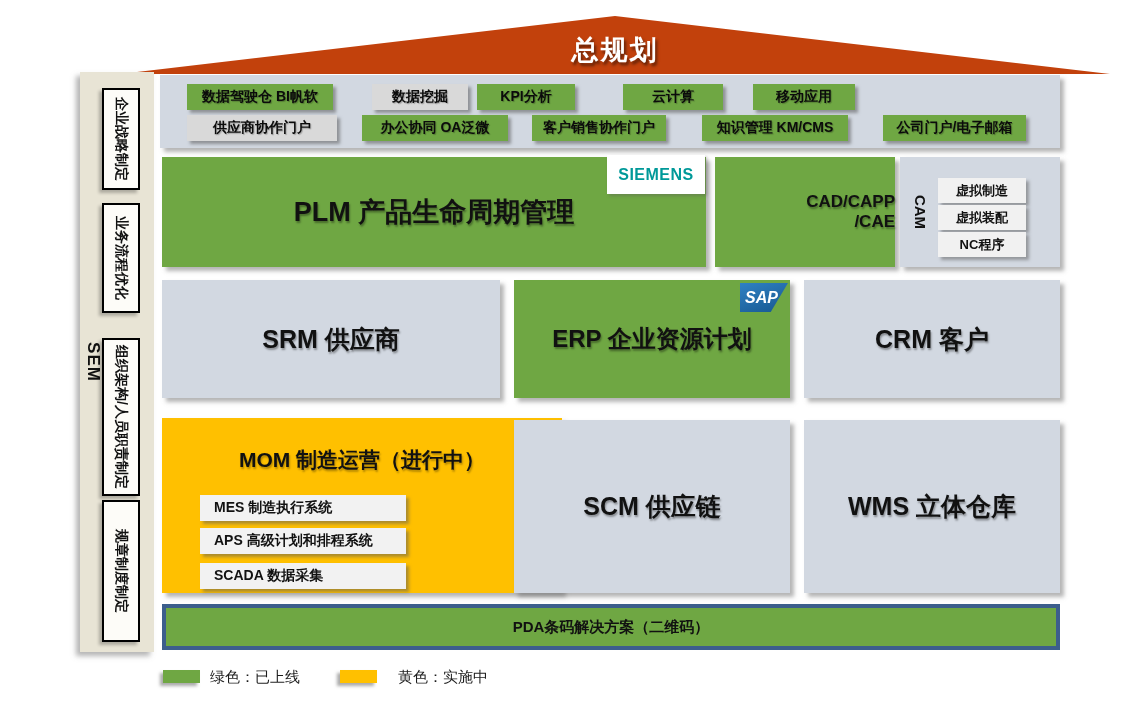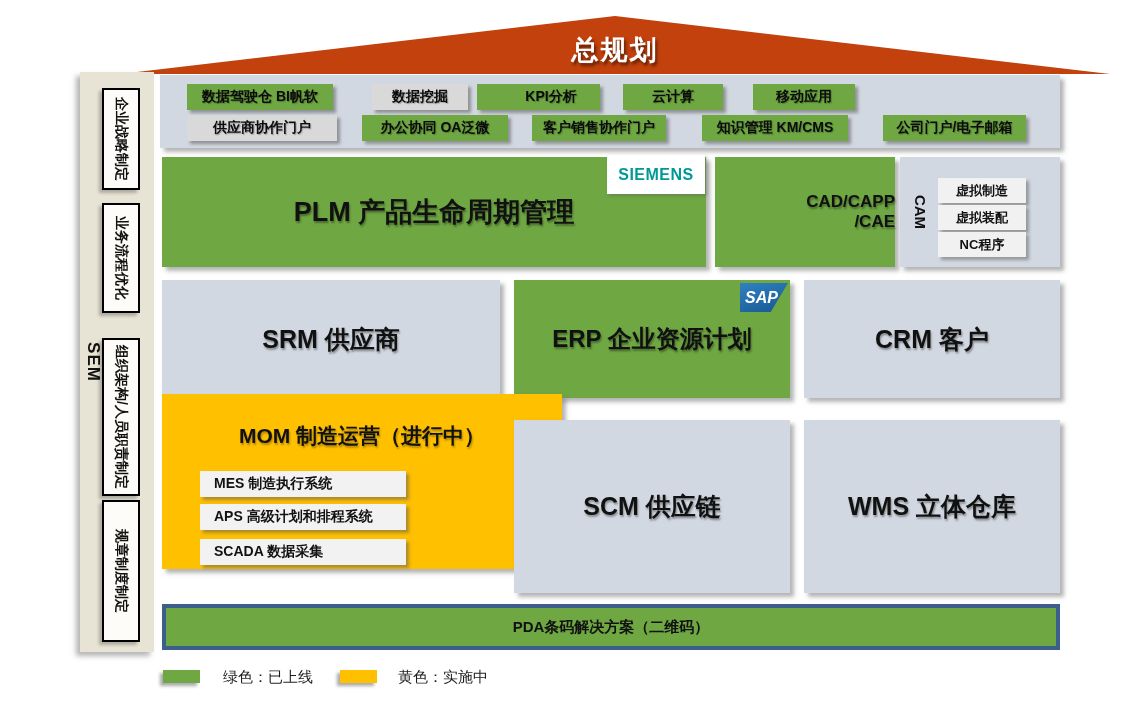--- a/index.html
+++ b/index.html
@@ -116,21 +116,21 @@
       <span class="vtext">组织架构/人员职责制定</span>
     </div>
     <div class="side-item" style="top:428px;height:142px;">
       <span class="vtext">规章制度制定</span>
     </div>
   </div>
 
   <div class="panel" style="left:160px;top:75px;width:900px;height:73px;">
     <div class="chip green" style="left:27px;top:9px;width:146px;">数据驾驶仓 BI帆软</div>
     <div class="chip graychip" style="left:212px;top:9px;width:96px;">数据挖掘</div>
-    <div class="chip green" style="left:317px;top:9px;width:98px;padding-left:25px;">KPI分析</div>
+    <div class="chip green" style="left:317px;top:9px;width:98px;">KPI分析</div>
     <div class="chip green" style="left:463px;top:9px;width:100px;">云计算</div>
     <div class="chip green" style="left:593px;top:9px;width:102px;">移动应用</div>
 
     <div class="chip graychip" style="left:27px;top:40px;width:150px;">供应商协作门户</div>
     <div class="chip green" style="left:202px;top:40px;width:146px;">办公协同 OA泛微</div>
     <div class="chip green" style="left:542px;top:40px;width:146px;">知识管理 KM/CMS</div>
     <div class="chip green" style="left:372px;top:40px;width:134px;">客户销售协作门户</div>
     <div class="chip green" style="left:723px;top:40px;width:143px;">公司门户/电子邮箱</div>
   </div>
 
@@ -155,35 +155,35 @@
     <span class="t">SRM 供应商</span>
   </div>
   <div class="bigbox green" style="left:514px;top:280px;width:276px;height:118px;font-size:24px;">
     <span class="t">ERP 企业资源计划</span>
   </div>
   <div class="sap">SAP</div>
   <div class="bigbox panel" style="left:804px;top:280px;width:256px;height:118px;font-size:25px;">
     <span class="t">CRM 客户</span>
   </div>
 
-  <div style="position:absolute;left:162px;top:394px;width:400px;height:175px;background:#FFC000;box-shadow:4px 4px 4px rgba(110,110,110,.5);">
+  <div style="position:absolute;left:162px;top:418px;width:400px;height:175px;background:#FFC000;box-shadow:4px 4px 4px rgba(110,110,110,.5);">
     <div class="mom-title">MOM 制造运营（进行中）</div>
     <div class="mom-item" style="top:77px;">MES 制造执行系统</div>
     <div class="mom-item" style="top:110px;">APS 高级计划和排程系统</div>
     <div class="mom-item" style="top:145px;">SCADA 数据采集</div>
   </div>
   <div class="bigbox panel" style="left:514px;top:420px;width:276px;height:173px;font-size:25px;">
     <span class="t">SCM 供应链</span>
   </div>
   <div class="bigbox panel" style="left:804px;top:420px;width:256px;height:173px;font-size:25px;">
     <span class="t">WMS 立体仓库</span>
   </div>
 
   <div class="pda">
     <span>PDA条码解决方案（二维码）</span>
   </div>
 
   <div class="swatch" style="left:163px;top:670px;background:#6FA743;"></div>
-  <div class="legend-label" style="left:223px;top:668px;">绿色：已上线</div>
+  <div class="legend-label" style="left:210px;top:668px;">绿色：已上线</div>
   <div class="swatch" style="left:340px;top:670px;background:#FFC000;"></div>
   <div class="legend-label" style="left:398px;top:668px;">黄色：实施中</div>
 
 </div>
 
 </body></html>

